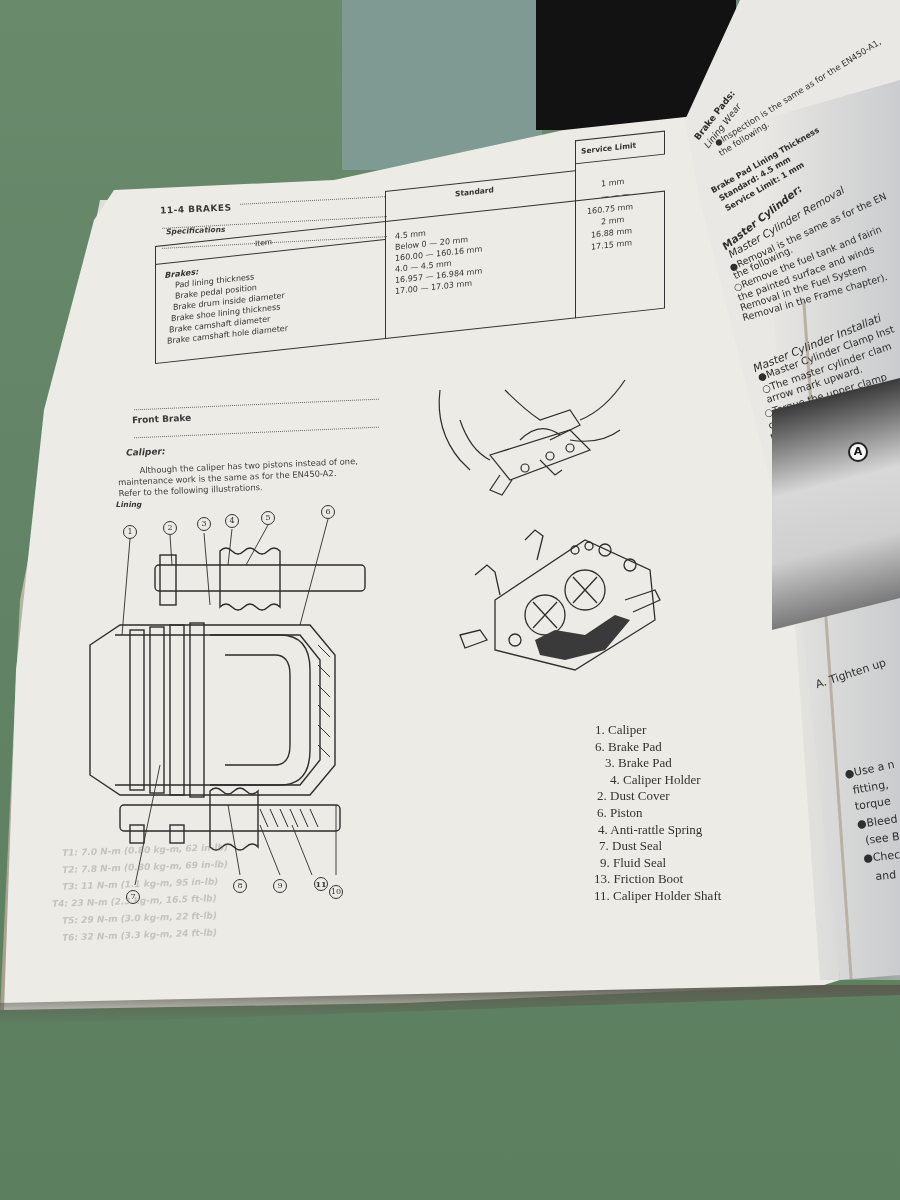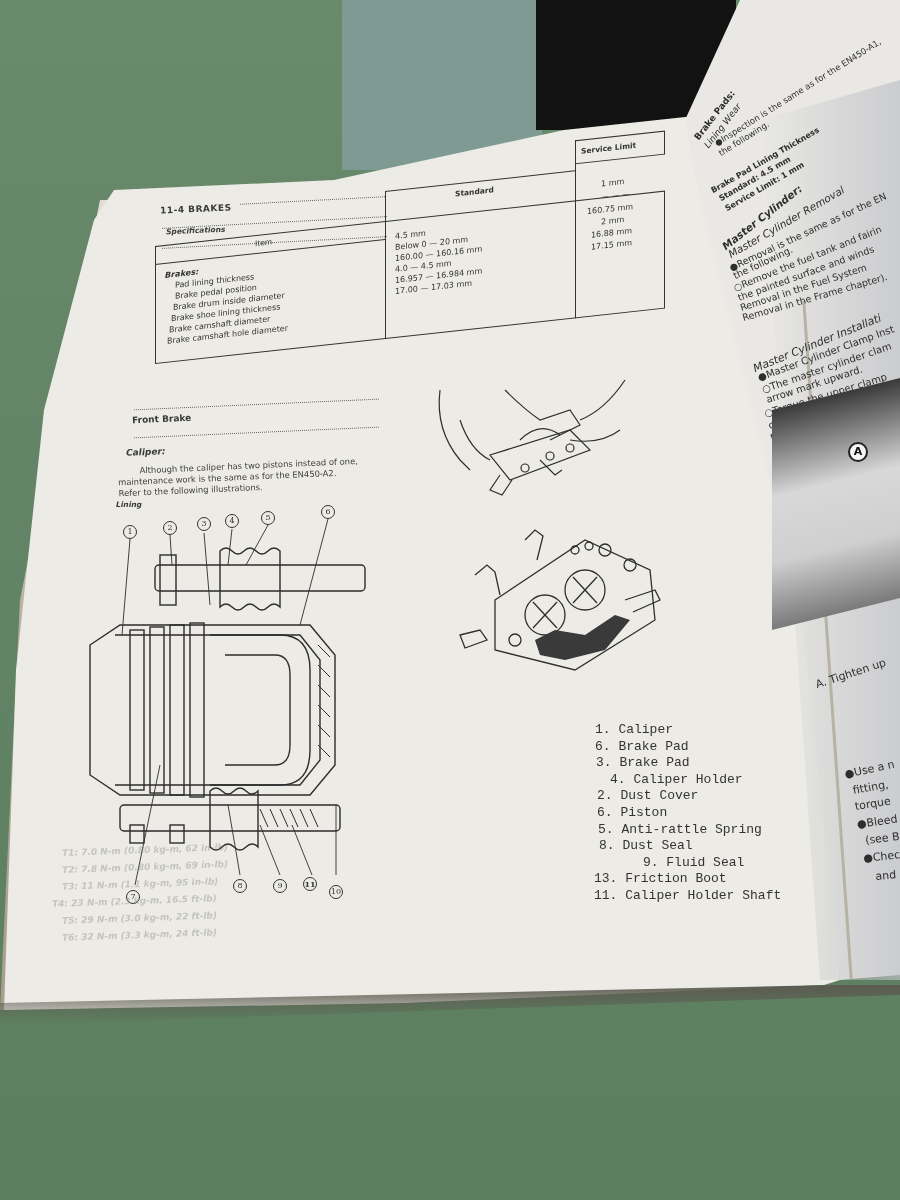--- a/index.html
+++ b/index.html
@@ -118,21 +118,21 @@
       position: absolute; width: 14px; height: 14px; border: 1px solid #333; border-radius: 50%;
       font-size: 8px; line-height: 12px; text-align: center; color: #333; background: #ecebe5;
       font-family: "DejaVu Serif", serif;
     }
 
     .illus { position: absolute; }
 
     
     .legend {
       position: absolute; left: 595px; top: 722px; font-size: 13px; line-height: 16.6px;
-      color: #333; font-family: Liberation Mono, monospace;
+      color: #333; font-family: Liberation Serif, serif;
     }
     .legend li { list-style: none; white-space: nowrap; }
 
     
     .rp { position: absolute; color: #2e2e2e; white-space: nowrap; transform-origin: left bottom; }
     .rp.b { font-weight: bold; }
     .rp.i { font-style: italic; }
 
     .photo-box {
       position: absolute; left: 772px; top: 410px; width: 140px; height: 220px;
@@ -271,21 +271,21 @@
   </svg>
   <div class="callout" style="left:63px;top:20px;">1</div>
   <div class="callout" style="left:103px;top:16px;">2</div>
   <div class="callout" style="left:137px;top:12px;">3</div>
   <div class="callout" style="left:165px;top:9px;">4</div>
   <div class="callout" style="left:201px;top:6px;">5</div>
   <div class="callout" style="left:261px;top:0px;">6</div>
   <div class="callout" style="left:66px;top:385px;">7</div>
   <div class="callout" style="left:173px;top:374px;">8</div>
   <div class="callout" style="left:213px;top:374px;">9</div>
-  <div class="callout" style="left:243px;top:372px;font-weight:bold;">11</div>
+  <div class="callout" style="left:254px;top:372px;font-weight:bold;">11</div>
   <div class="callout" style="left:269px;top:380px;">10</div>
 </div>
 
 <div class="faded" style="left:62px;top:845px;">T1: 7.0 N-m (0.80 kg-m, 62 in-lb)</div>
 <div class="faded" style="left:62px;top:862px;">T2: 7.8 N-m (0.80 kg-m, 69 in-lb)</div>
 <div class="faded" style="left:62px;top:879px;">T3: 11 N-m (1.1 kg-m, 95 in-lb)</div>
 <div class="faded" style="left:52px;top:896px;">T4: 23 N-m (2.3 kg-m, 16.5 ft-lb)</div>
 <div class="faded" style="left:62px;top:913px;">T5: 29 N-m (3.0 kg-m, 22 ft-lb)</div>
 <div class="faded" style="left:62px;top:930px;">T6: 32 N-m (3.3 kg-m, 24 ft-lb)</div>
 
@@ -325,27 +325,27 @@
     <path d="M170 80 L200 70 L205 80 L178 92"></path>
   </g>
   <g fill="#3a3a3a">
     <path d="M80 120 L100 110 L130 115 L160 95 L175 100 L150 130 L110 140 L85 135 Z"></path>
   </g>
 </svg>
 
 <ul class="legend">
   <li style="margin-left:0px;">1.  Caliper</li>
   <li style="margin-left:0px;">6.  Brake Pad</li>
-  <li style="margin-left:1px;">3.  Brake Pad</li>
+  <li style="margin-left:10px;">3.  Brake Pad</li>
   <li style="margin-left:15px;">4.  Caliper Holder</li>
   <li style="margin-left:2px;">2.  Dust Cover</li>
   <li style="margin-left:2px;">6.  Piston</li>
-  <li style="margin-left:3px;">5.  Anti-rattle Spring</li>
-  <li style="margin-left:4px;">8.  Dust Seal</li>
-  <li style="margin-left:11px;text-align:center;">9.  Fluid Seal</li>
+  <li style="margin-left:3px;">4.  Anti-rattle Spring</li>
+  <li style="margin-left:4px;">7.  Dust Seal</li>
+  <li style="margin-left:5px;">9.  Fluid Seal</li>
   <li style="margin-left:-1px;">13.  Friction Boot</li>
   <li style="margin-left:-1px;">11.  Caliper Holder Shaft</li>
 </ul>
 
 <div class="rp b" style="left:700px;top:132px;font-size:9px;transform:rotate(-52deg);">Brake Pads:</div>
 <div class="rp i" style="left:710px;top:140px;font-size:9px;transform:rotate(-52deg);">Lining Wear</div>
 <div class="rp" style="left:718px;top:138px;font-size:8.5px;transform:rotate(-32deg);">●Inspection is the same as for the EN450-A1,</div>
 <div class="rp" style="left:722px;top:148px;font-size:8.5px;transform:rotate(-32deg);">the following.</div>
 <div class="rp b" style="left:714px;top:186px;font-size:8px;transform:rotate(-30deg);">Brake Pad Lining Thickness</div>
 <div class="rp b" style="left:722px;top:194px;font-size:8px;transform:rotate(-30deg);">Standard:          4.5 mm</div>

